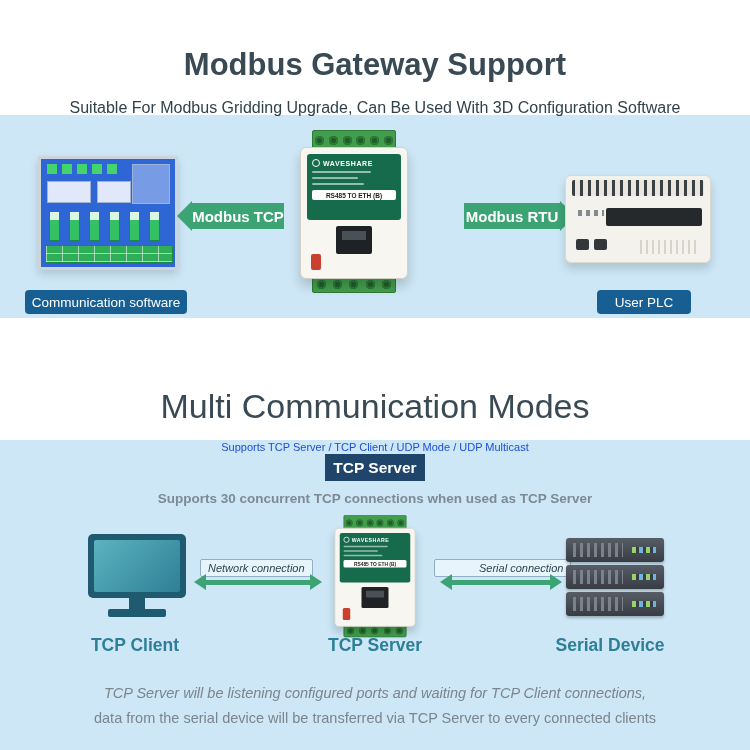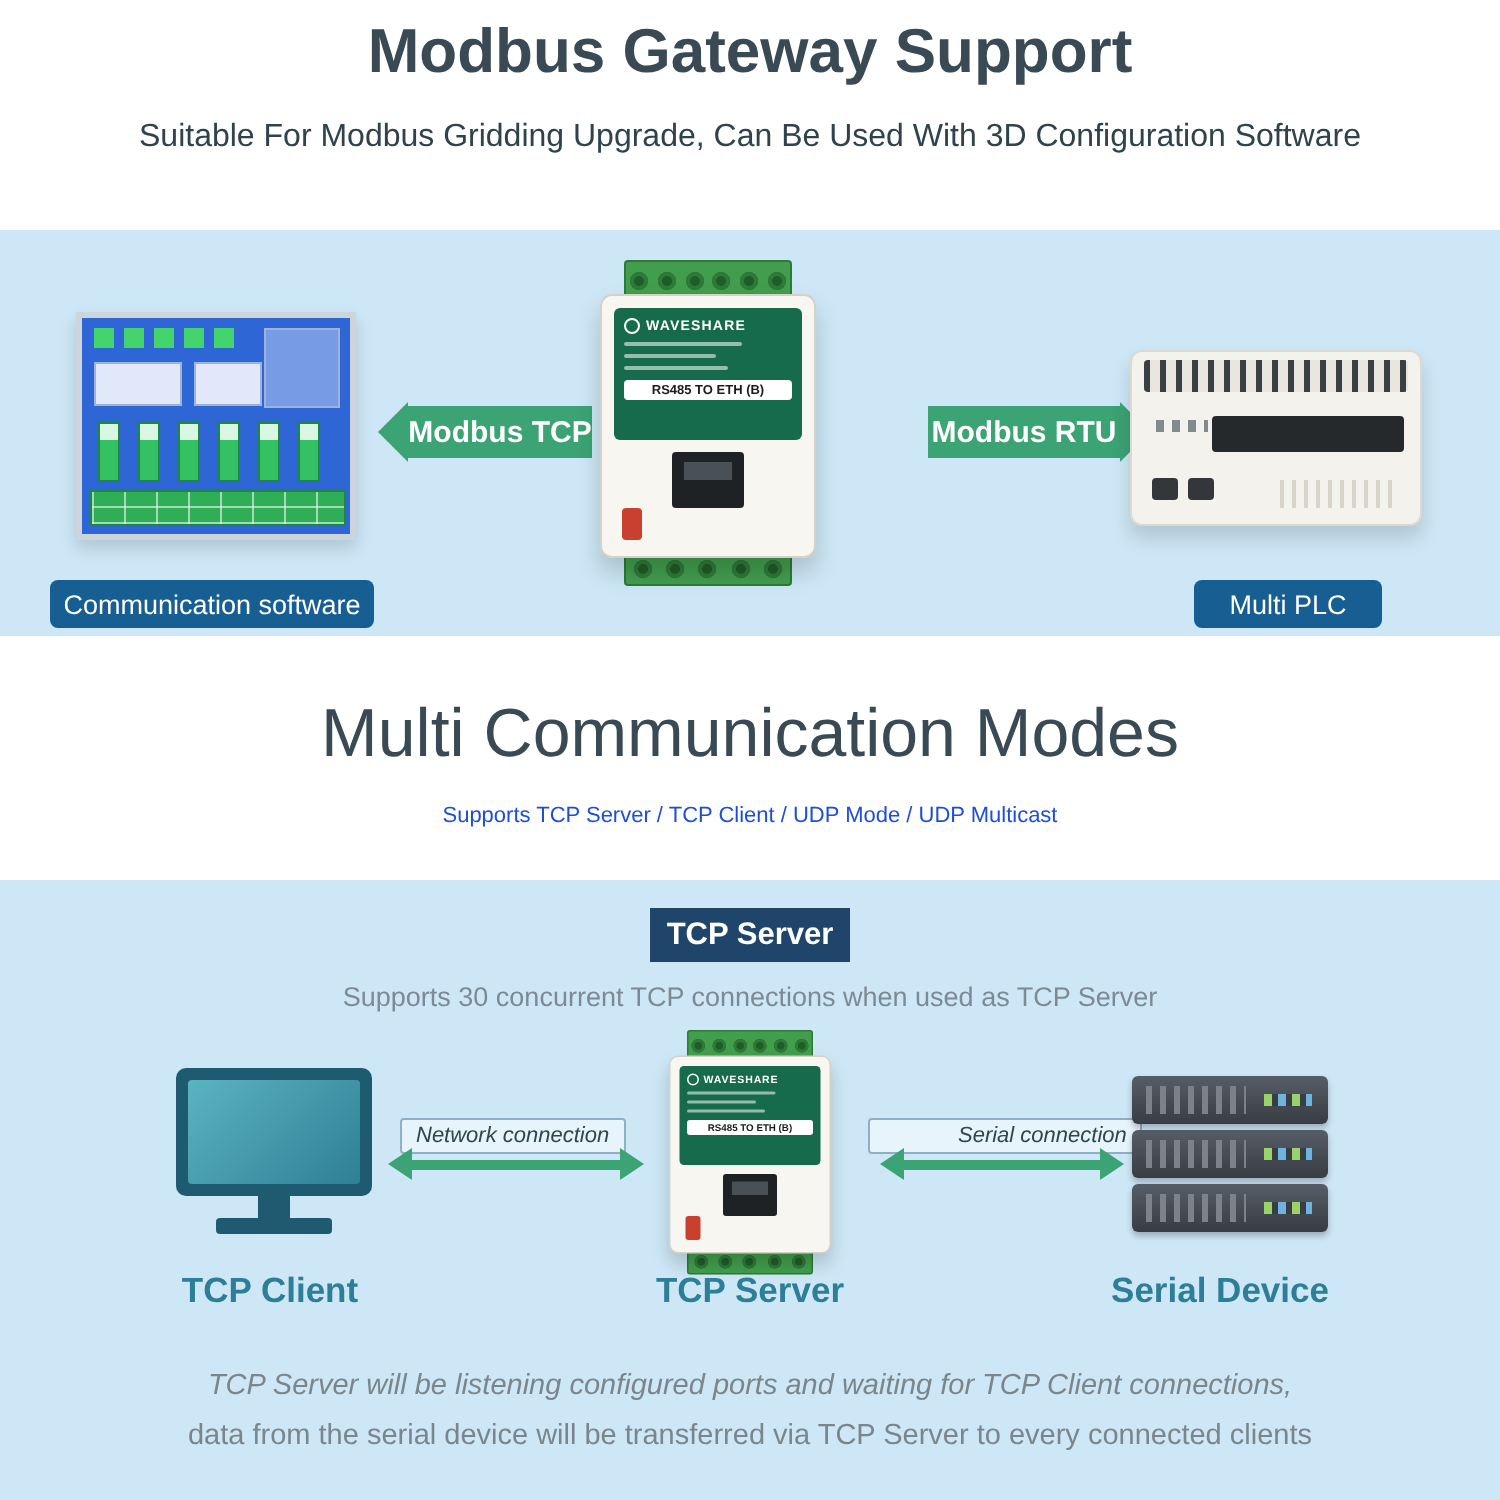--- a/index.html
+++ b/index.html
@@ -4,30 +4,30 @@
 <style>
   * { margin:0; padding:0; box-sizing:border-box; }
   html,body { background:#ffffff; }
   body { font-family:"Liberation Sans", sans-serif; }
   .page { position:relative; width:750px; height:750px; background:#ffffff; overflow:hidden; margin:0 auto; }
 
   .band { position:absolute; left:0; width:750px; background:#cde7f6; }
   #band-gateway { top:115px; height:203px; }
   #band-tcp { top:440px; height:310px; }
 
-  .h1 { position:absolute; left:0; width:750px; text-align:center; color:#3a4a54; }
+  .h1 { position:absolute; left:0; width:750px; text-align:center; color:#3a4a54;margin-top:39px; }
   #gateway-title { top:8px; font-size:31px; font-weight:bold; }
   #gateway-subtitle { top:60px; font-size:16px; color:#30424c; }
   #modes-title { top:348px; font-size:34px; font-weight:normal; }
   #modes-subtitle { top:402px; font-size:11px; color:#1d4ed8; }
 
   
   .arrow-label { position:absolute; height:26px; background:#3ba374; color:#fff; font-weight:bold;
     font-size:15px; display:flex; align-items:center; justify-content:center; }
-  #arrow-tcp { left:204px; top:203px; width:92px; }
+  #arrow-tcp { left:192px; top:203px; width:92px; }
   #arrow-tcp::before { content:""; position:absolute; left:-15px; top:-2px;
     border-top:15px solid transparent; border-bottom:15px solid transparent; border-right:15px solid #3ba374; }
   #arrow-rtu { left:464px; top:203px; width:96px; }
   #arrow-rtu::after { content:""; position:absolute; right:-15px; top:-2px;
     border-top:15px solid transparent; border-bottom:15px solid transparent; border-left:15px solid #3ba374; }
 
   
   .pill { position:absolute; background:#175f92; color:#fff; font-size:13.5px; height:24px;
     border-radius:4px; display:flex; align-items:center; justify-content:center; }
   #pill-config { left:25px; top:290px; width:162px; }
@@ -85,21 +85,21 @@
   .plc-port.p1 { left:10px; } .plc-port.p2 { left:28px; }
   .plc-led { position:absolute; left:12px; top:34px; width:26px; height:6px;
     background:repeating-linear-gradient(90deg,#7f8a91 0 4px, transparent 4px 8px); }
   .plc-vents { position:absolute; right:10px; bottom:8px; width:60px; height:14px;
     background:repeating-linear-gradient(90deg,#d8d4c9 0 2px, transparent 2px 6px); }
 
   
   .navy-box { position:absolute; left:325px; top:454px; width:100px; height:27px; background:#20456b;
     color:#fff; font-size:15.5px; font-weight:bold; display:flex; align-items:center; justify-content:center; }
   #tcp-subtitle { position:absolute; left:0; width:750px; top:491px; text-align:center;
-    font-size:13.5px; color:#7e8a93; }
+    font-size:13.5px; color:#7e8a93;font-weight:bold; }
 
   
   .monitor { position:absolute; left:88px; top:534px; width:98px; }
   .mon-screen { width:98px; height:64px; background:#1f5b70; border-radius:5px; padding:6px; }
   .mon-glass { width:100%; height:100%; background:linear-gradient(135deg,#5cb3c0,#2f7f95); border-radius:2px; }
   .mon-neck { width:16px; height:11px; background:#1f5b70; margin:0 auto; }
   .mon-base { width:58px; height:8px; background:#1f5b70; margin:0 auto; border-radius:2px; }
 
   
   .rack { position:absolute; left:566px; top:538px; width:98px; }
@@ -194,21 +194,21 @@
   <div class="plc">
     <div class="plc-term-top"></div>
     <div class="plc-led"></div>
     <div class="plc-slot"></div>
     <div class="plc-port p1"></div>
     <div class="plc-port p2"></div>
     <div class="plc-vents"></div>
   </div>
 
   <div class="pill" id="pill-config">Communication software</div>
-  <div class="pill" id="pill-plc">Multi PLC</div>
+  <div class="pill" id="pill-plc">User PLC</div>
 
   <div class="h1" id="modes-title">Multi Communication Modes</div>
   <div class="h1" id="modes-subtitle">Supports TCP Server / TCP Client / UDP Mode / UDP Multicast</div>
 
   <div class="navy-box">TCP Server</div>
   <div id="tcp-subtitle">Supports 30 concurrent TCP connections when used as TCP Server</div>
 
   <div class="monitor">
     <div class="mon-screen">
         <div class="mon-glass"></div>

